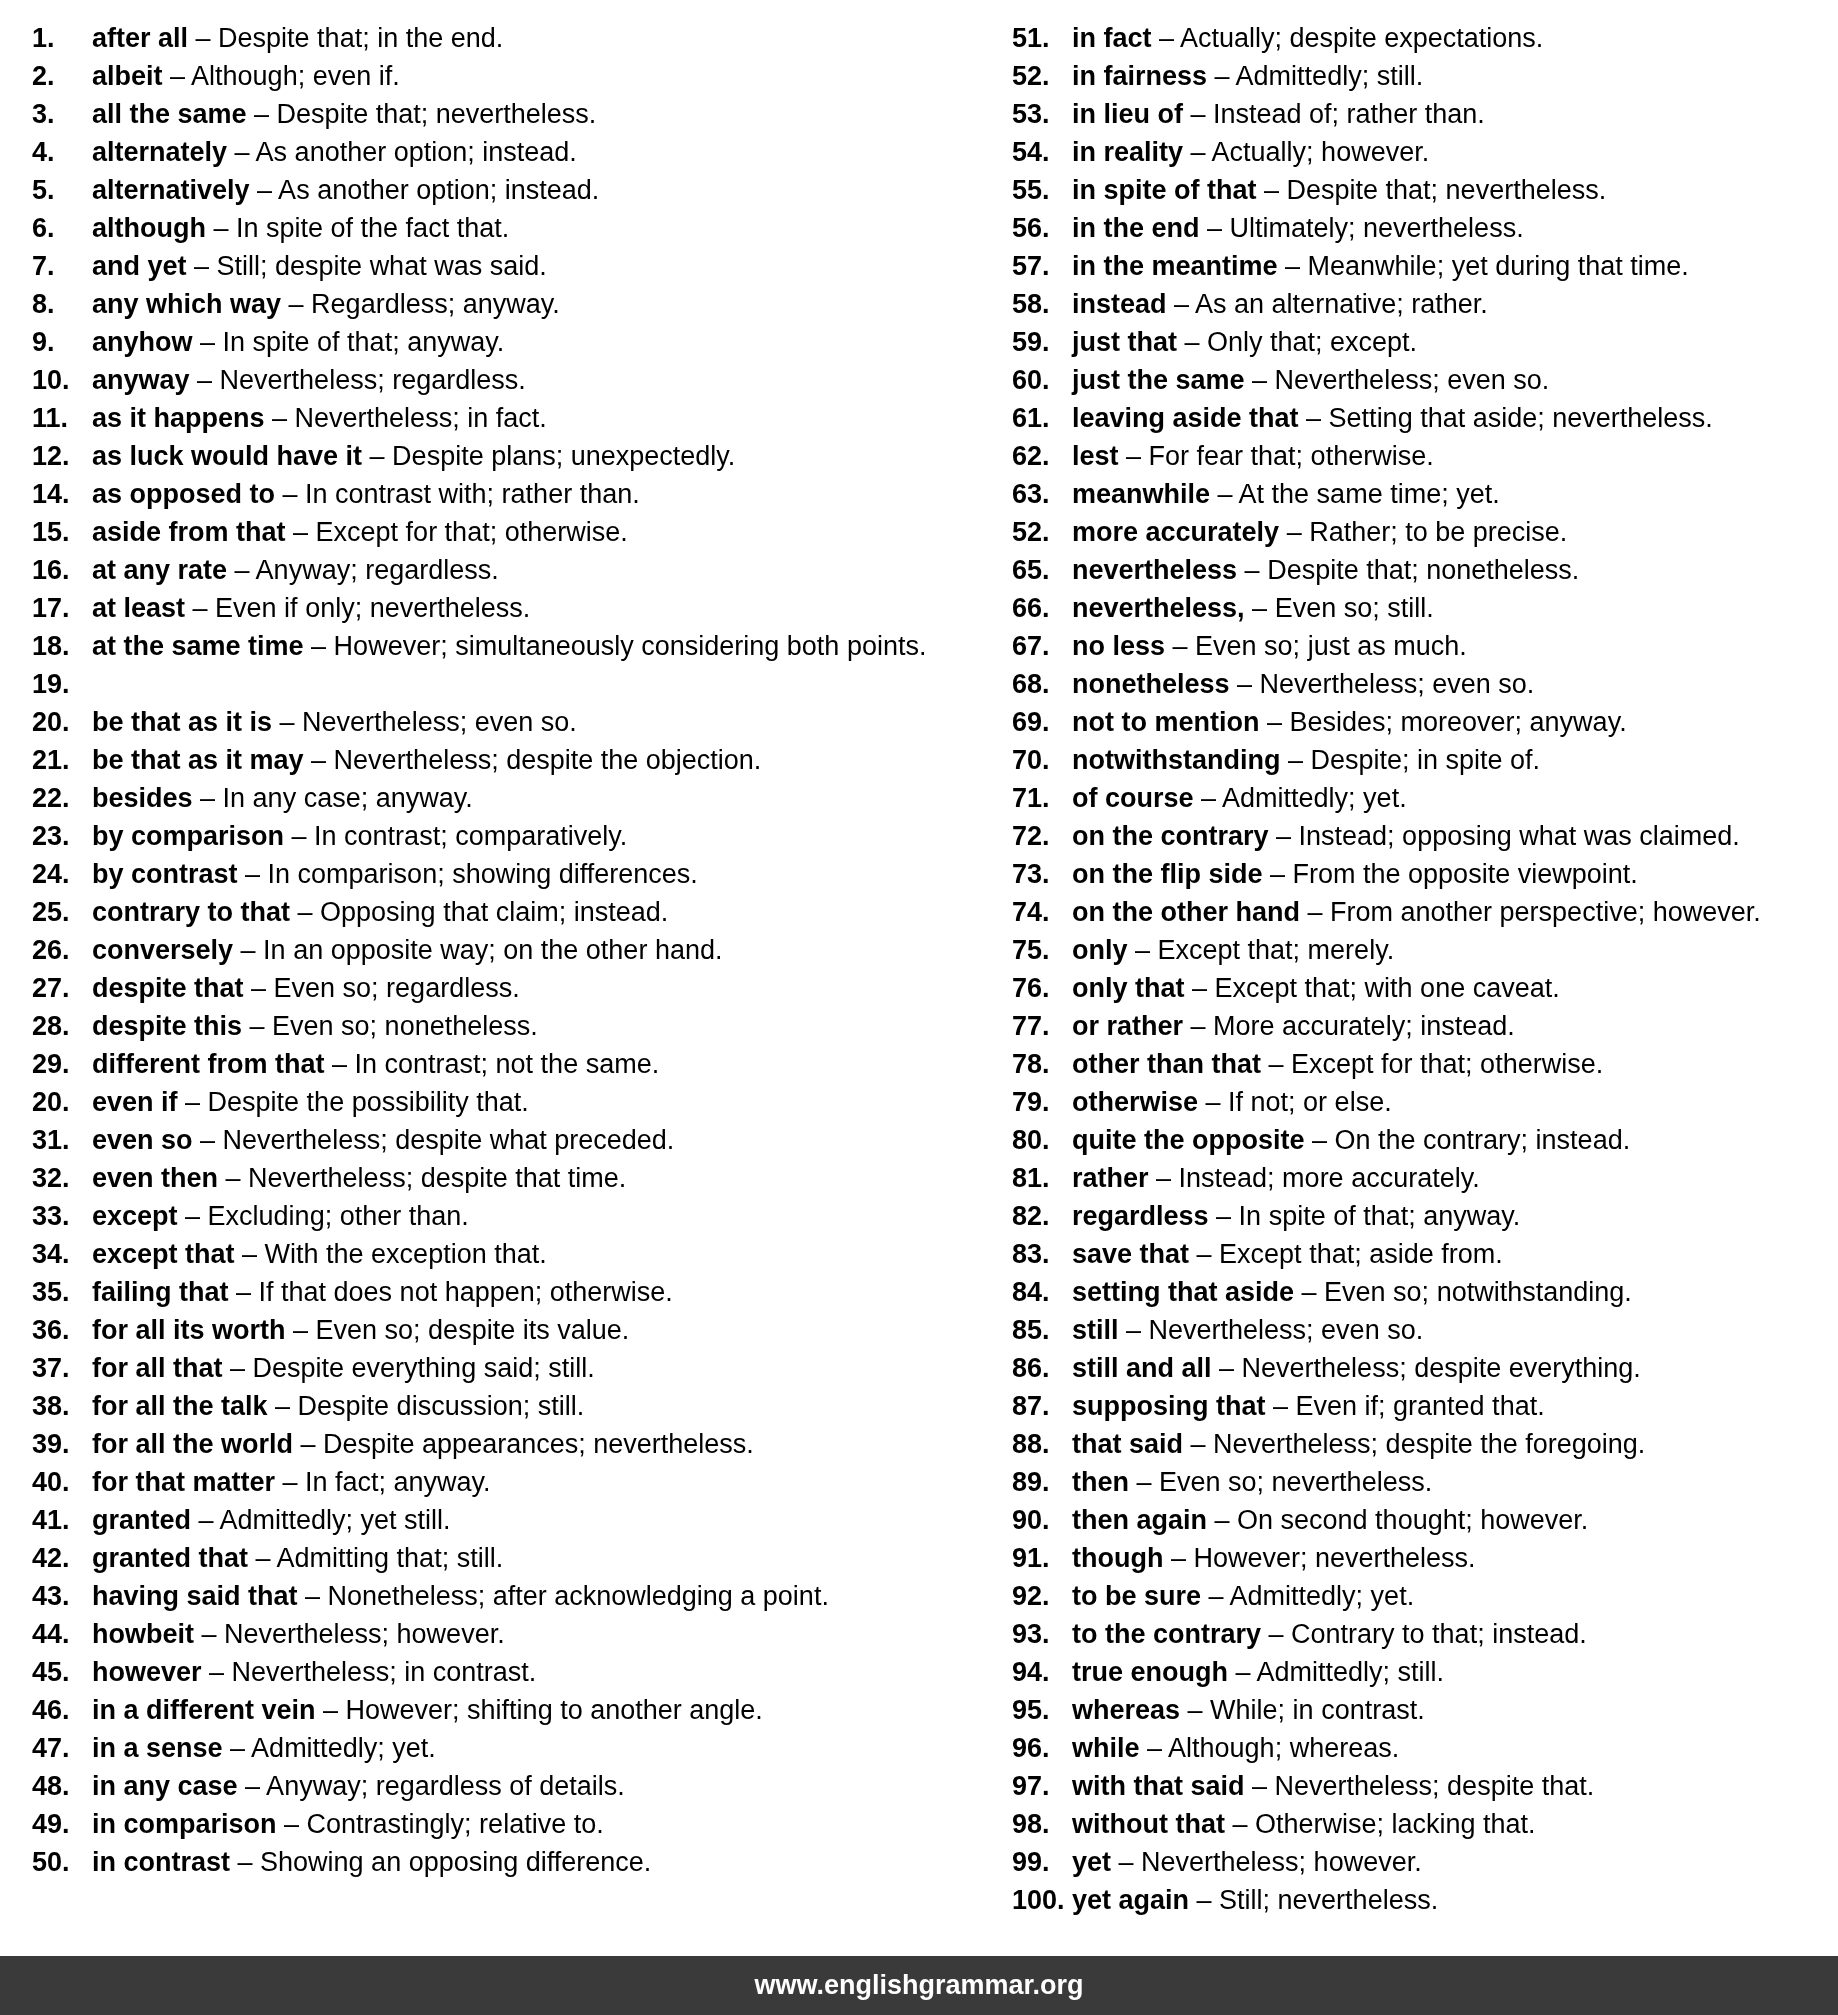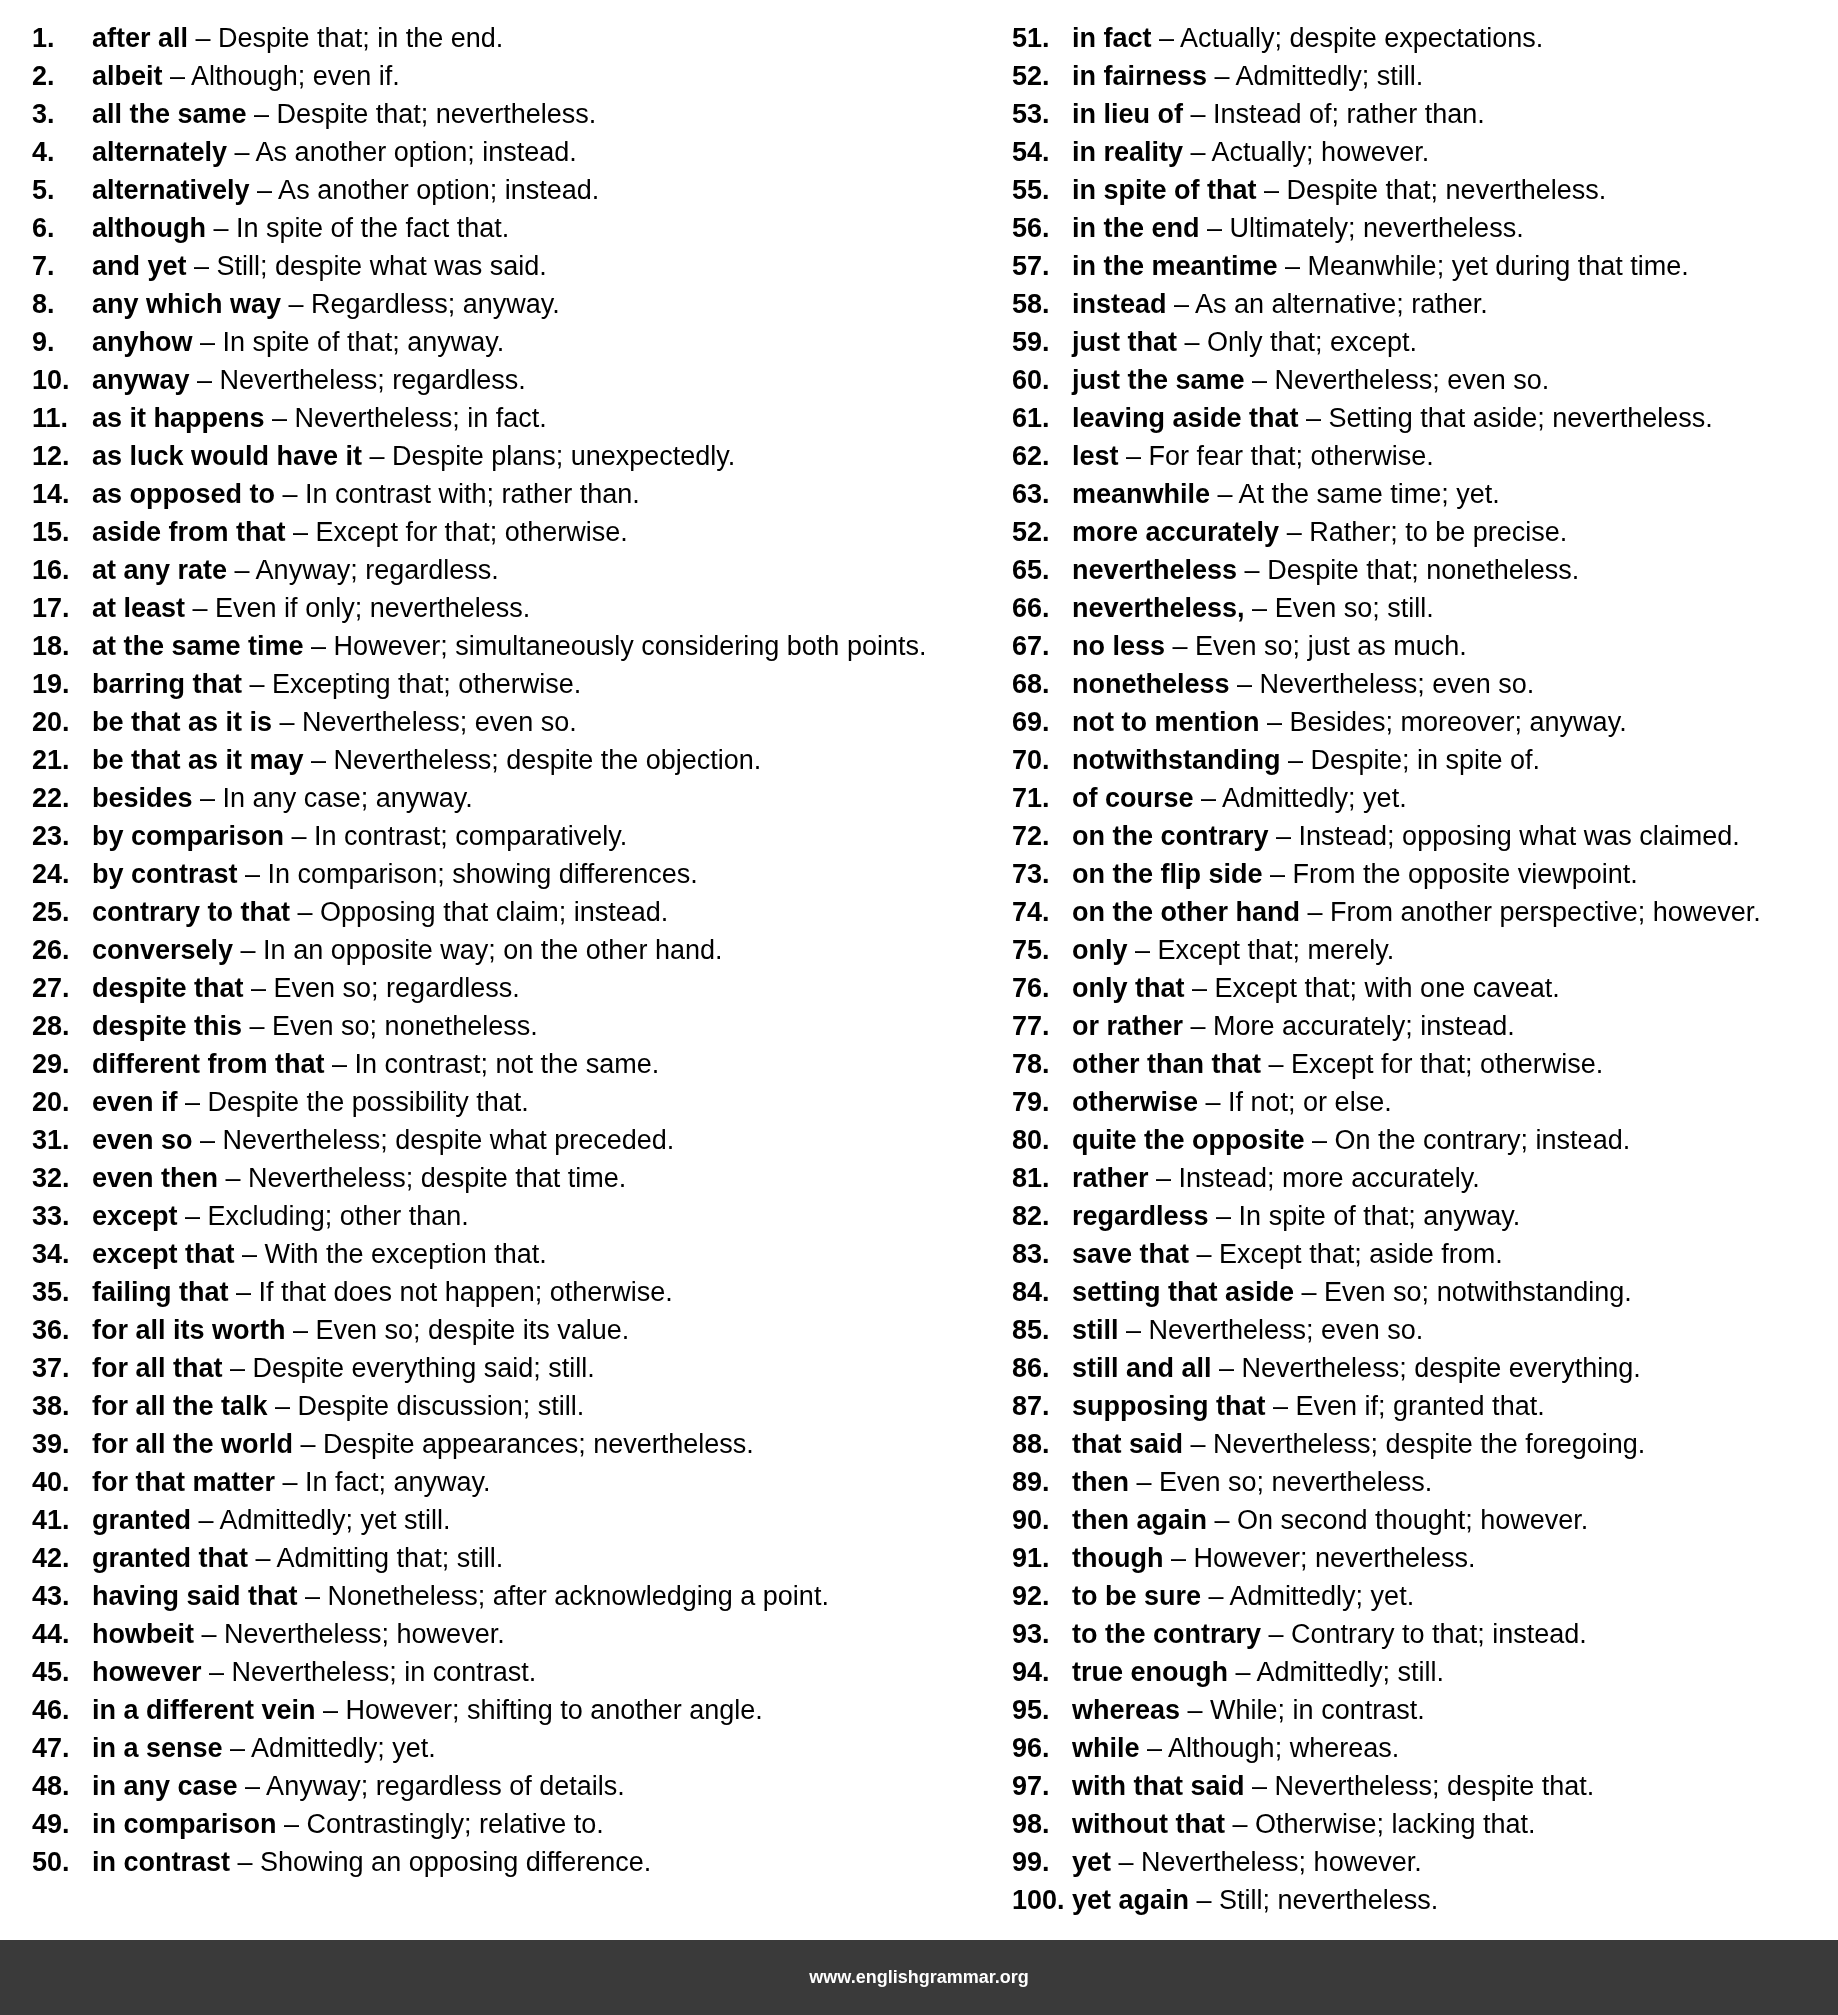--- a/index.html
+++ b/index.html
@@ -35,26 +35,26 @@
     font-weight: bold;
     flex: 0 0 auto;
     min-width: 60px;
   }
   .txt b { font-weight: bold; }
   footer {
     position: absolute;
     left: 0;
     bottom: 0;
     width: 100%;
-    height: 75px;
+    height: 59px;
     display: flex;
     align-items: center;
     justify-content: center;
     font-weight: bold;
-    font-size: 18px;
+    font-size: 27px;
   }
 </style>
 </head>
 <body style="background: rgb(255, 255, 255); color: rgb(0, 0, 0);">
 
 <main>
   <div class="columns">
     <div class="col col-left" id="col-left">
         <div class="item">
           <span class="num">1.</span>
@@ -119,21 +119,20 @@
         <div class="item">
           <span class="num">17.</span>
           <span class="txt"><b>at least</b> – Even if only; nevertheless.</span>
         </div>
         <div class="item">
           <span class="num">18.</span>
           <span class="txt"><b>at the same time</b> – However; simultaneously considering both points.</span>
         </div>
         <div class="item">
           <span class="num">19.</span>
-          <span class="txt"><b>barring that</b> – Excepting that; otherwise.</span>
         </div>
         <div class="item">
           <span class="num">20.</span>
           <span class="txt"><b>be that as it is</b> – Nevertheless; even so.</span>
         </div>
         <div class="item">
           <span class="num">21.</span>
           <span class="txt"><b>be that as it may</b> – Nevertheless; despite the objection.</span>
         </div>
         <div class="item">

